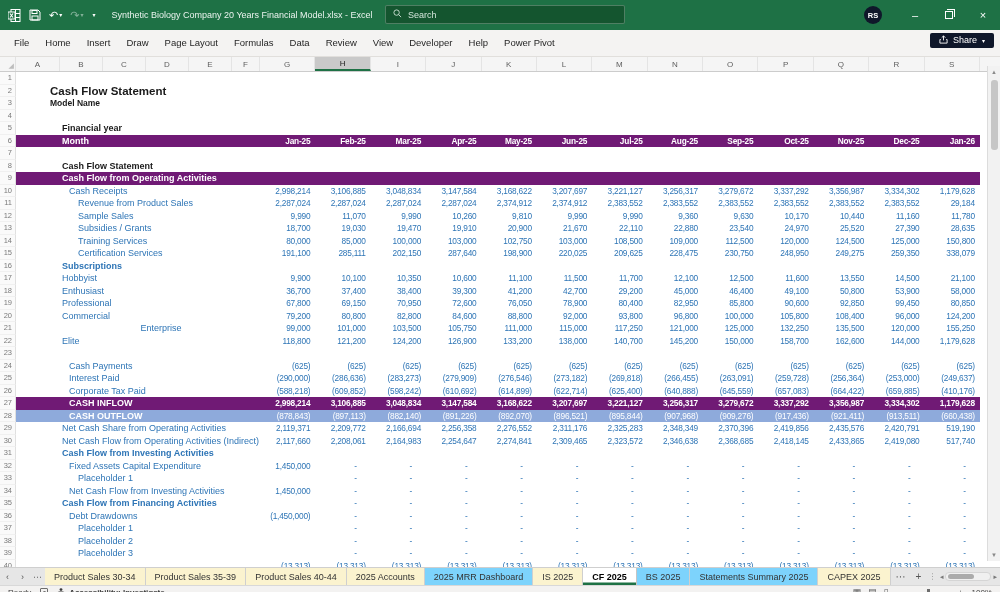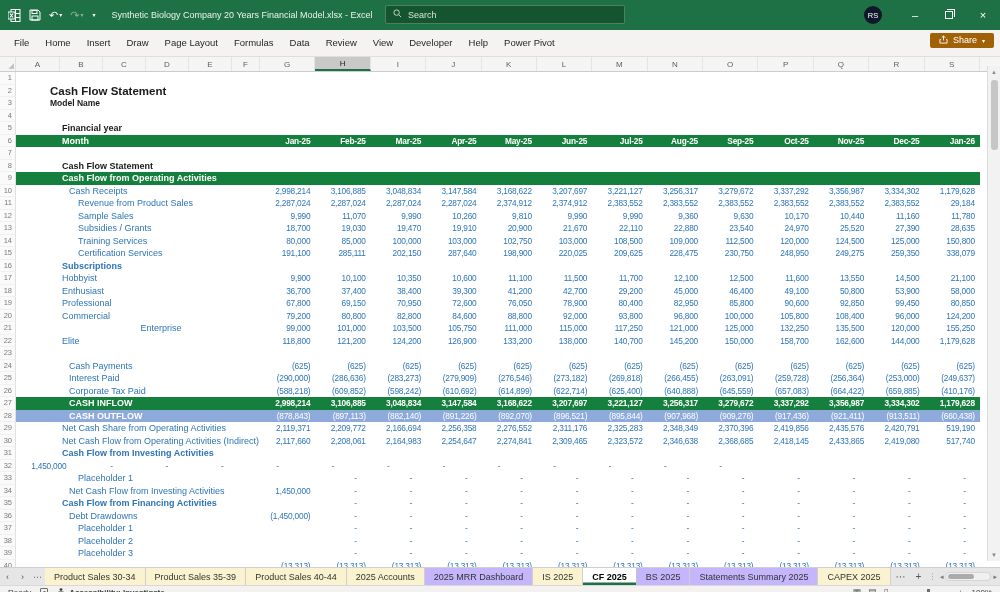--- a/index.html
+++ b/index.html
@@ -8,29 +8,29 @@
 
   
   .titlebar{height:30px;background:#1E7145;display:flex;align-items:center;padding-left:8px;position:relative;color:#fff}
   .qat{display:flex;align-items:center;gap:8px}
   .qat .ic{height:14px;display:flex;align-items:center;justify-content:center;font-size:11px;color:#fff;line-height:14px}
   .qat .caret{font-size:6px;margin-left:1px}
   .dim{opacity:.45}
   .tb-title{font-size:9px;margin-left:16px;white-space:nowrap;color:#EAF3EE}
   .searchbox{position:absolute;left:385px;top:5px;width:240px;height:19px;background:#14552F;border:1px solid rgba(255,255,255,.25);border-radius:2px;display:flex;align-items:center;padding:0 7px;gap:6px;color:#D3E5DA;font-size:9px}
   .tb-right{margin-left:auto;display:flex;align-items:center;height:100%}
-  .avatar{width:18px;height:18px;border-radius:50%;background:#0f172a;color:#fff;font-size:7.5px;font-weight:normal;display:flex;align-items:center;justify-content:center;margin-right:16px}
+  .avatar{width:18px;height:18px;border-radius:50%;background:#0f172a;color:#fff;font-size:7.5px;font-weight:bold;display:flex;align-items:center;justify-content:center;margin-right:16px}
   .wbtn{width:34px;height:30px;display:flex;align-items:center;justify-content:center;font-size:11px;color:#fff}
   .restore-shape{width:8px;height:8px;border:1px solid #fff;position:relative}
   .restore-shape span{position:absolute;right:-3px;top:-3px;width:8px;height:8px;border:1px solid #fff;border-left:none;border-bottom:none}
 
   
   .ribbon{height:27px;background:#F4F3F2;border-bottom:1px solid #E1DFDC;display:flex;align-items:center;padding-left:6px;position:relative}
   .rtab{font-size:9.5px;color:#262626;padding:0 8px;line-height:20px;white-space:nowrap}
-  .share-btn{position:absolute;right:6px;top:2.5px;background:#a16207;color:#fff;font-size:9px;border-radius:2px;padding:2px 9px;display:flex;gap:5px;align-items:center}
+  .share-btn{position:absolute;right:6px;top:2.5px;background:#0f172a;color:#fff;font-size:9px;border-radius:2px;padding:2px 9px;display:flex;gap:5px;align-items:center}
   .share-btn .caret{font-size:6px}
 
   
   .colhdr{height:15px;display:flex;background:#F5F5F5;border-bottom:1px solid #CCCCCC;font-size:8px;color:#5E5E5E}
   .corner{width:16px;display:flex;align-items:flex-end;justify-content:flex-end;font-size:7px;color:#BDBDBD;padding:0 1px 1px 0;border-right:1px solid #E2E2E2}
   .ch{border-right:1px solid #E4E4E4;display:flex;align-items:center;justify-content:center;height:100%}
   .ch.sel{background:#C9C9C9;border-bottom:2px solid #1E7145;color:#1F1F1F}
   .hdr-fill{flex:1;display:flex;align-items:center;justify-content:flex-end}
 
   
@@ -39,36 +39,36 @@
   .gut{width:16px;font-size:7.5px;color:#7A7A7A;text-align:right;padding-right:3px;border-right:1px solid #E0E0E0;border-bottom:1px solid #F0F0F0;line-height:12px;background:#FAFAFA}
   .gcontent{display:flex;width:964px}
   .glabel{width:244px;font-size:9px;color:#2E75B6;line-height:12.5px;white-space:nowrap;overflow:hidden}
   .gcell{width:55.38px;font-size:8.3px;color:#2E75B6;text-align:right;padding-right:5px;line-height:12.5px;white-space:nowrap;letter-spacing:-.2px}
   .gcell.dash{padding-right:14px}
   .filler{flex:1}
   .s-title .glabel{font-size:11.5px;font-weight:bold;color:#1A1A1A;line-height:12px}
   .s-subtitle .glabel{font-size:8.5px;font-weight:bold;color:#1A1A1A}
   .s-bold .glabel{font-weight:bold;color:#1A1A1A}
   .s-labelbold .glabel{font-weight:bold}
-  .s-banner,.s-inflow{background:#15803d}
+  .s-banner,.s-inflow{background:#701a75}
   .s-banner .glabel,.s-banner .gcell,.s-inflow .glabel,.s-inflow .gcell{color:#fff;font-weight:bold}
   .s-outflow{background:#8EAADB}
   .s-outflow .glabel{color:#fff;font-weight:bold}
   .s-outflow .gcell{color:#fff}
 
   
   .vscroll{position:absolute;right:0;top:66px;width:13px;height:495px;background:#F2F2F2;border-left:1px solid #DCDCDC;display:flex;flex-direction:column;align-items:center;z-index:5}
   .vs-arrow{font-size:6px;color:#8A8A8A;height:12px;line-height:12px}
   .vs-thumb{width:7px;height:70px;background:#C6C6C6;border-radius:3px;margin-top:2px}
   .vs-bottom{margin-top:auto}
 
   
   .tabbar{height:18px;background:#E6E6E6;border-top:1px solid #CFCFCF;display:flex;align-items:stretch;font-size:9px;color:#333}
   .tnav{width:15px;display:flex;align-items:center;justify-content:center;color:#555;font-size:9px}
-  .stab{padding:0 9px;display:flex;align-items:center;border-right:1px solid #CFCFCF;background:#c4b5fd;white-space:nowrap}
+  .stab{padding:0 9px;display:flex;align-items:center;border-right:1px solid #CFCFCF;background:#7dd3fc;white-space:nowrap}
   .stab.yellow{background:#FBF3CF}
   .stab.active{background:#FFFFFF;font-weight:bold;color:#000;box-shadow:inset 0 -2.5px 0 #1E7145;border-right:1px solid #C5C5C5}
   .tab-tools{display:flex;align-items:center;margin-left:2px;gap:2px}
   .ttool{width:16px;text-align:center;color:#555;font-size:10px;line-height:18px}
   .splitter{width:8px;color:#9a9a9a;font-size:8px;text-align:center;line-height:18px}
   .hscroll{display:flex;align-items:center;margin-left:auto;padding-right:3px;gap:2px}
   .hs-arrow{font-size:7px;color:#777}
   .hs-track{width:46px;height:9px;background:#F0F0F0;border:1px solid #D5D5D5;border-radius:4px;position:relative}
   .hs-thumb{position:absolute;left:2px;top:1px;width:26px;height:5px;background:#ABABAB;border-radius:3px}
 
@@ -670,20 +670,21 @@
       <div class="grow">
         <div class="gut">31</div>
         <div class="gcontent s-labelbold">
           <div class="glabel" style="padding-left: 46px;">Cash Flow from Investing Activities</div>
         </div>
         <div class="filler"></div>
       </div>
       <div class="grow">
         <div class="gut">32</div>
         <div class="gcontent s-label">
+          <div class="glabel" style="padding-left: 53px;">Fixed Assets Capital Expenditure</div>
           <div class="gcell">1,450,000</div>
           <div class="gcell dash">-</div>
           <div class="gcell dash">-</div>
           <div class="gcell dash">-</div>
           <div class="gcell dash">-</div>
           <div class="gcell dash">-</div>
           <div class="gcell dash">-</div>
           <div class="gcell dash">-</div>
           <div class="gcell dash">-</div>
           <div class="gcell dash">-</div>

